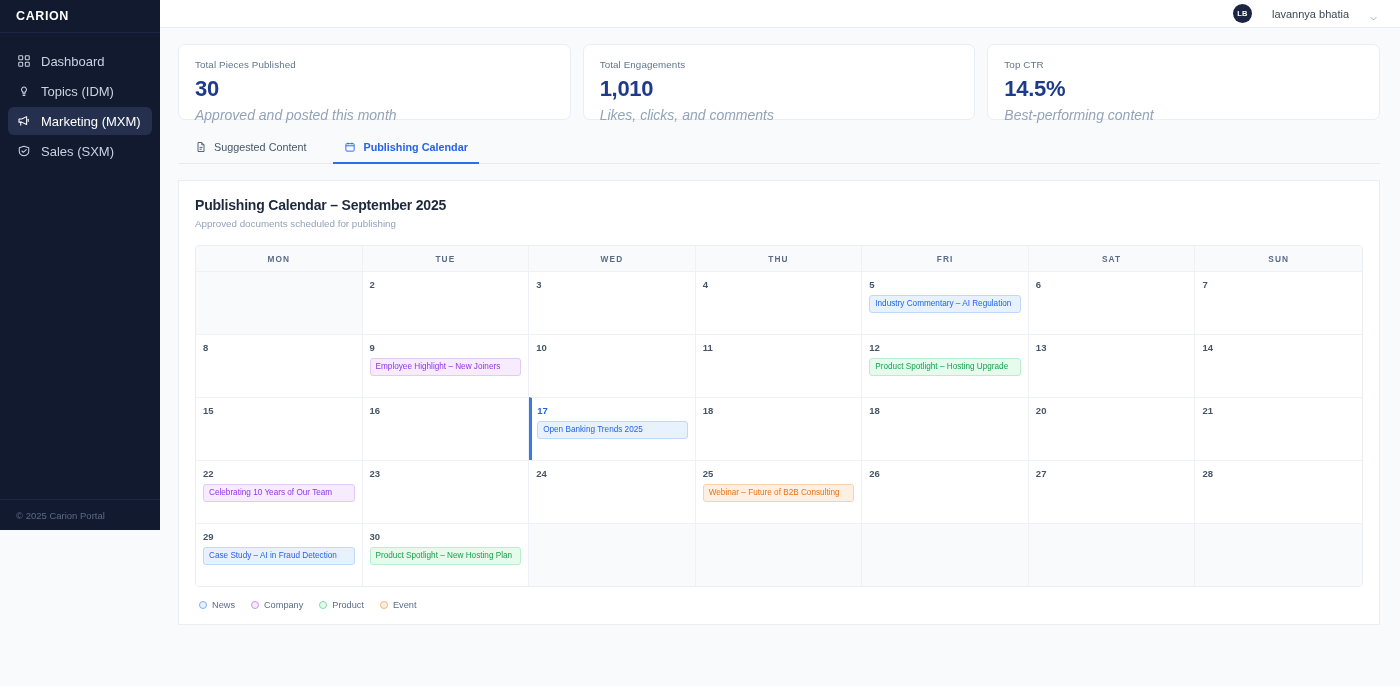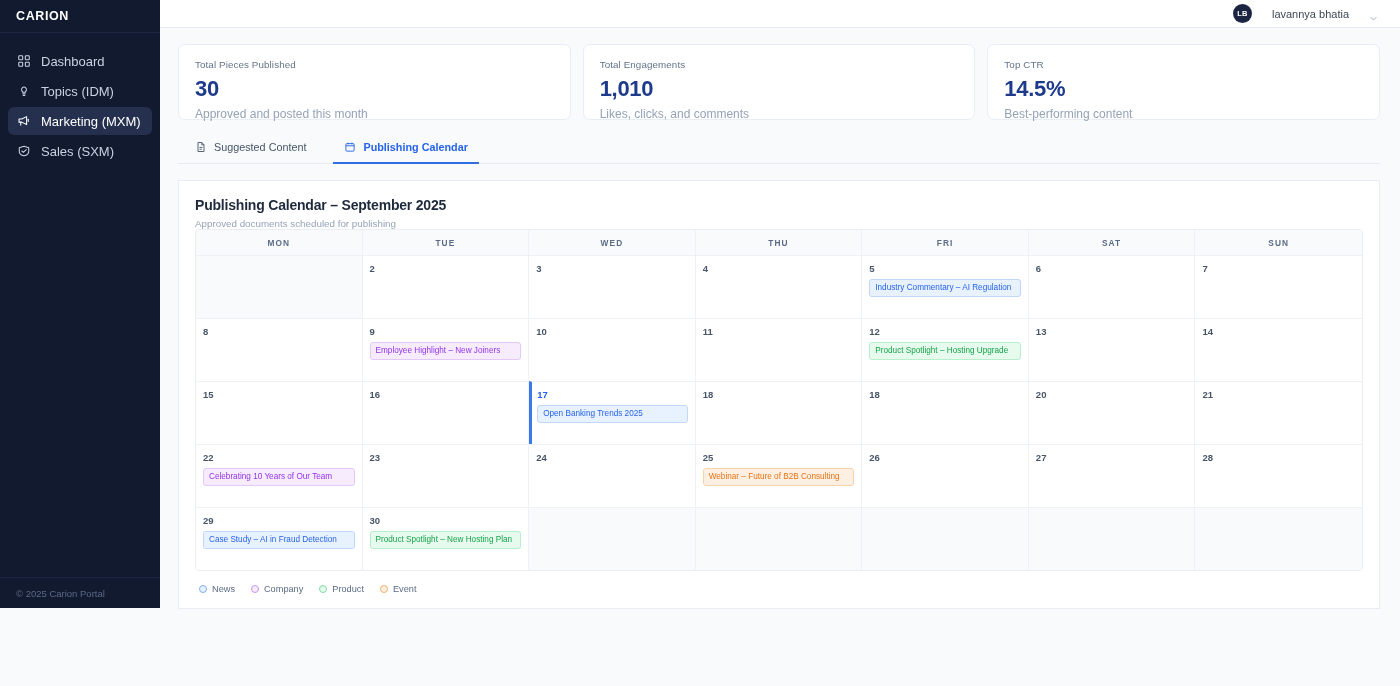--- a/index.html
+++ b/index.html
@@ -6,21 +6,21 @@
   html, body {
     width: 1400px; height: 686px;
     font-family: "Liberation Sans", sans-serif;
     background: #f8fafc;
     overflow: hidden;
   }
   .app { display: flex; width: 1400px; height: 686px; }
 
   
   .sidebar {
-    width: 160px; min-width: 160px; height: 608px;
+    width: 160px; min-width: 160px; height: 530px;
     background: #111a2e;
     display: flex; flex-direction: column;
     position: relative;
   }
   .brand {
     height: 28px;
     display: flex; align-items: center;
     padding: 0 16px;
     margin-top: 0;
   }
@@ -73,21 +73,21 @@
   
   .stats { display: flex; gap: 12px; }
   .card {
     flex: 1; background: #ffffff;
     border: 1px solid #e9eef5; border-radius: 7px;
     padding: 14px 16px 14px 16px;
     height: 76px;
   }
   .card-label { font-size: 9.8px; color: #64748b; font-weight: 500; letter-spacing: 0.1px; }
   .card-value { font-size: 22px; font-weight: bold; color: #1e3a8a; margin: 6px 0 5px; letter-spacing: -0.3px; }
-  .card-sub { font-size: 12px; color: #94a3b8; }
+  .card-sub { font-size: 14px; color: #94a3b8; font-style: italic; }
 
   
   .tabs {
     display: flex; gap: 16px; margin-top: 14px;
     border-bottom: 1px solid #e6ebf2;
     padding-left: 6px;
   }
   .tab {
     display: flex; align-items: center; gap: 7px;
     padding: 7px 11px 9px; cursor: pointer;
@@ -99,21 +99,21 @@
   .tab-icon { width: 12px; height: 12px; display: block; }
 
   
   .panel {
     background: #ffffff; border: 1px solid #e9eef5; border-radius: 0;
     margin-top: 16px; padding: 16px 16px 14px;
   }
   .panel-title { font-size: 14px; font-weight: bold; color: #1e293b; letter-spacing: -0.2px; }
   .panel-sub { font-size: 9.8px; color: #94a3b8; margin-top: 5px; }
 
-  .cal { margin-top: 0; border: 1px solid #eaeef4; border-radius: 4px; overflow: hidden; }
+  .cal { margin-top: 16px; border: 1px solid #eaeef4; border-radius: 4px; overflow: hidden; }
   .cal-head { display: grid; grid-template-columns: repeat(7, 1fr); background: #f8fafc; }
   .cal-head div {
     text-align: center; font-size: 8.3px; font-weight: bold;
     color: #5b6having; color: #5b6b85; letter-spacing: 1.1px;
     padding: 8px 0 7px; border-right: 1px solid #eef1f6;
   }
   .cal-head div:last-child { border-right: none; }
   .cal-body { display: grid; grid-template-columns: repeat(7, 1fr); }
   .cell {
     min-height: 63px; border-top: 1px solid #eef1f6; border-right: 1px solid #eef1f6;

